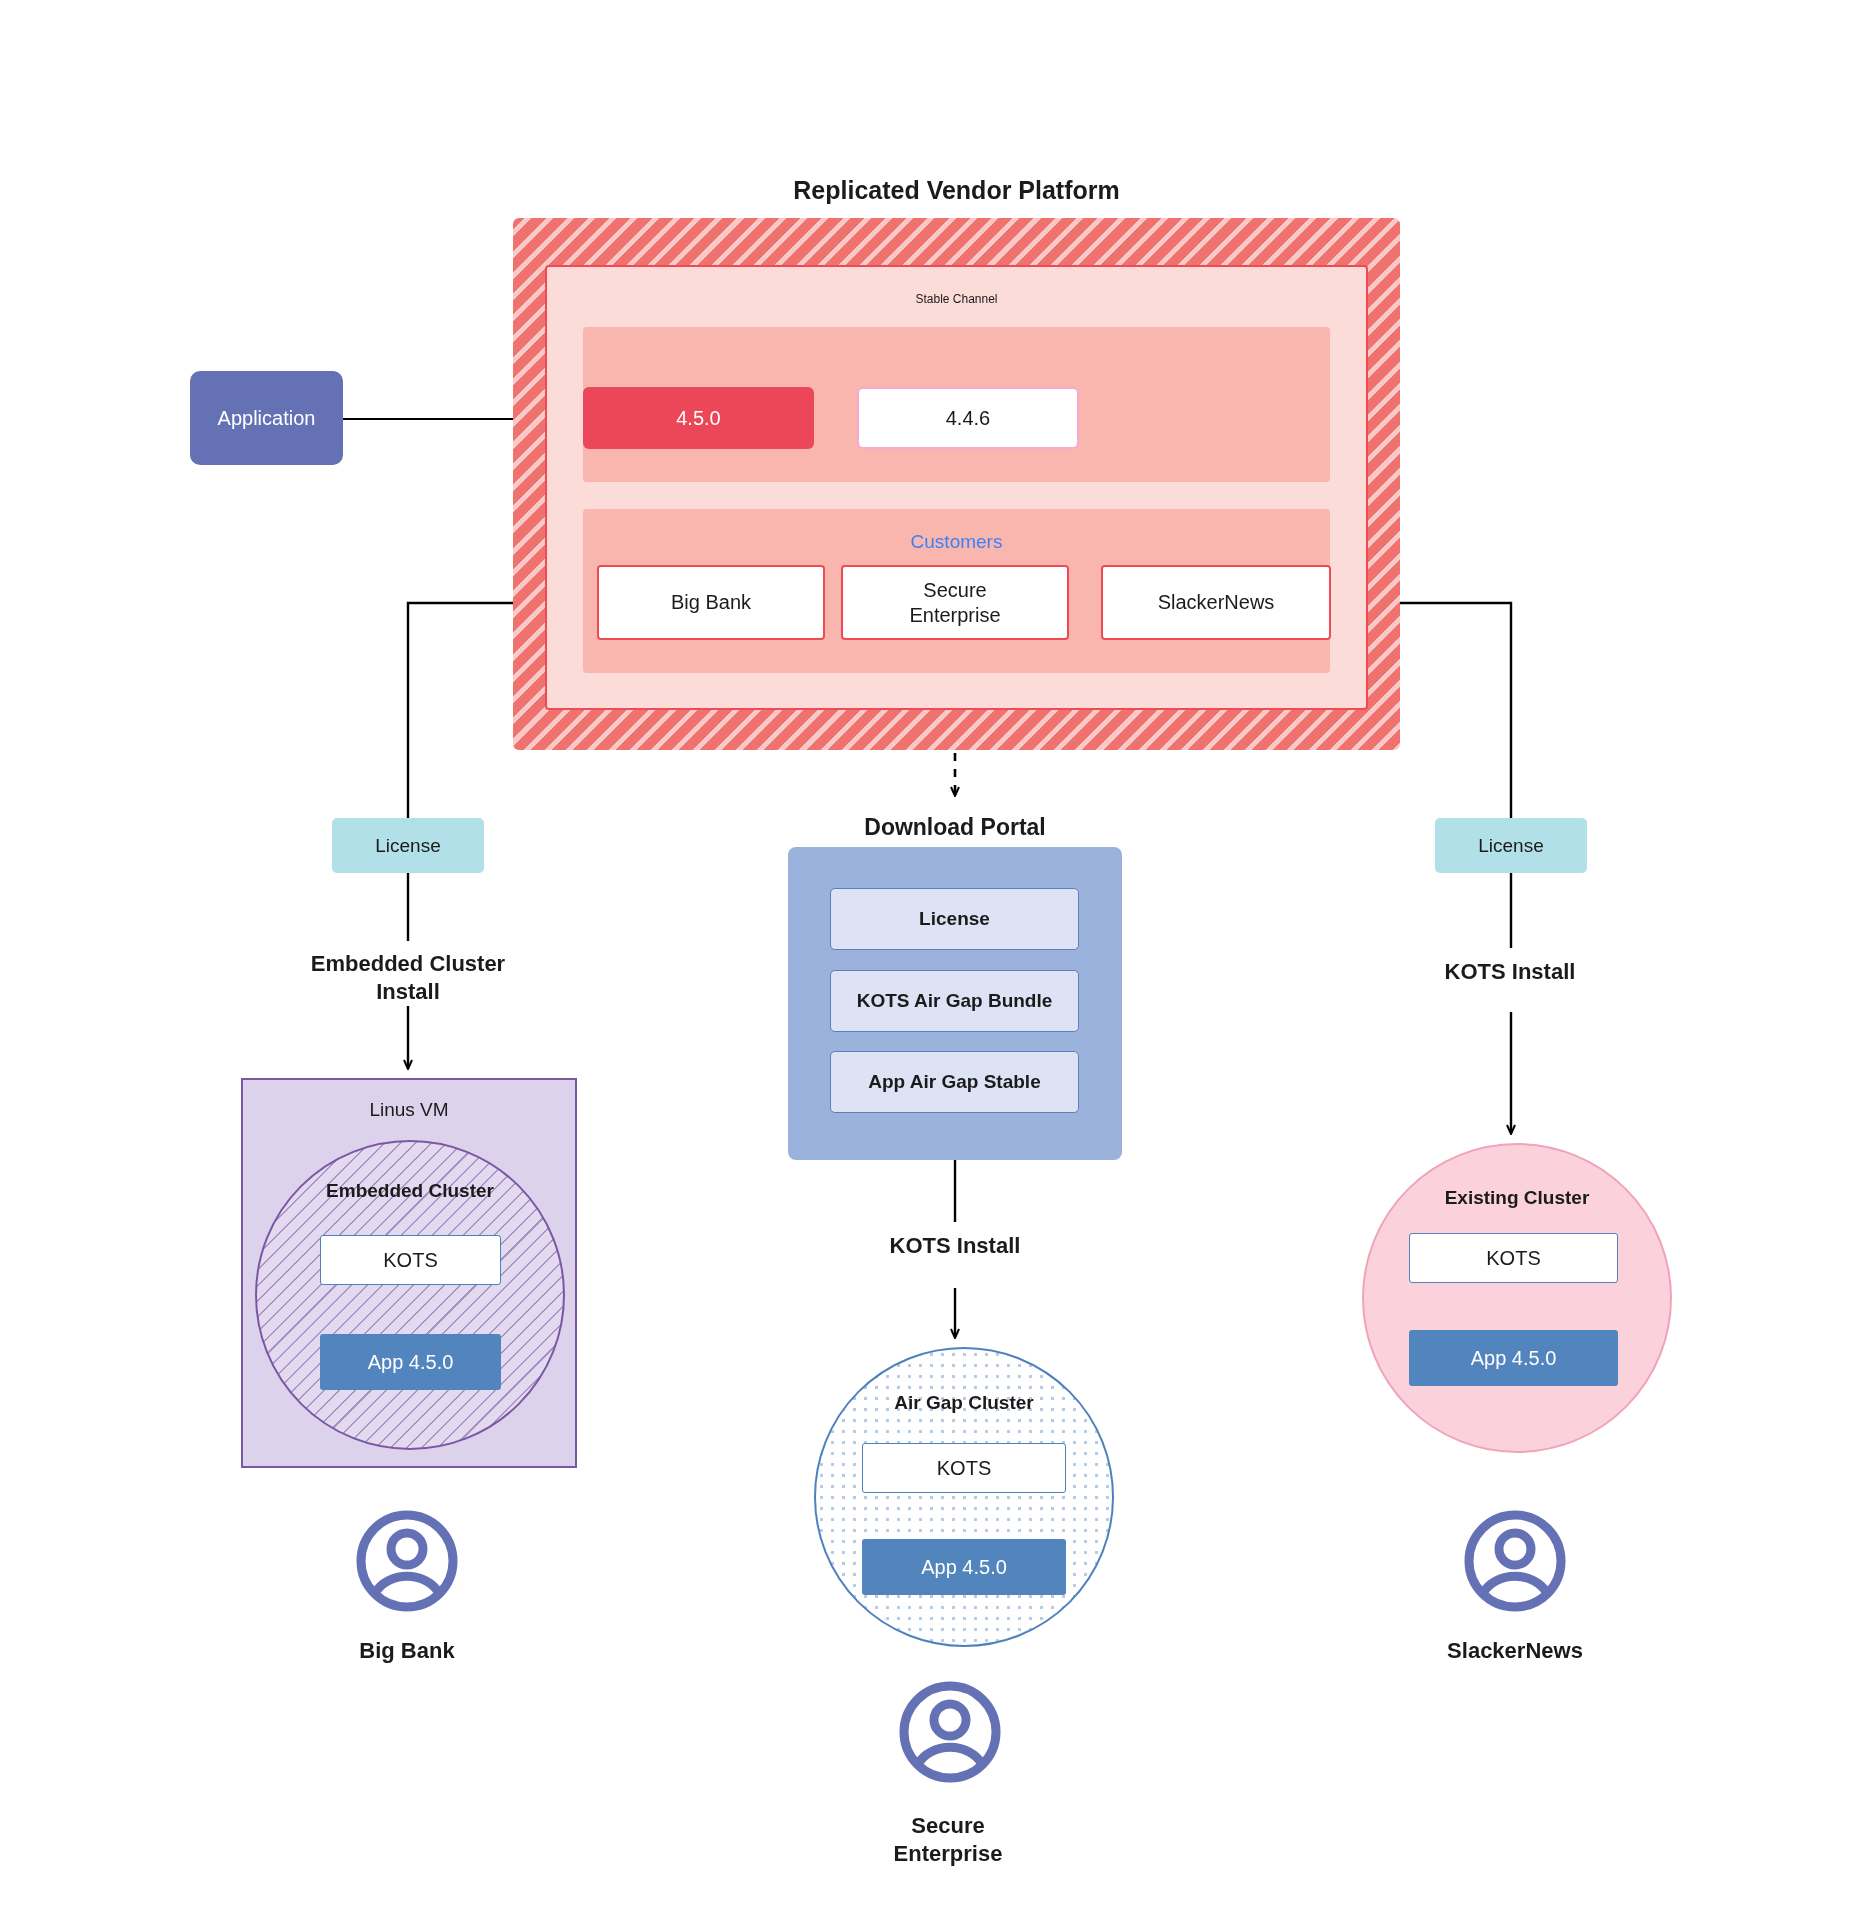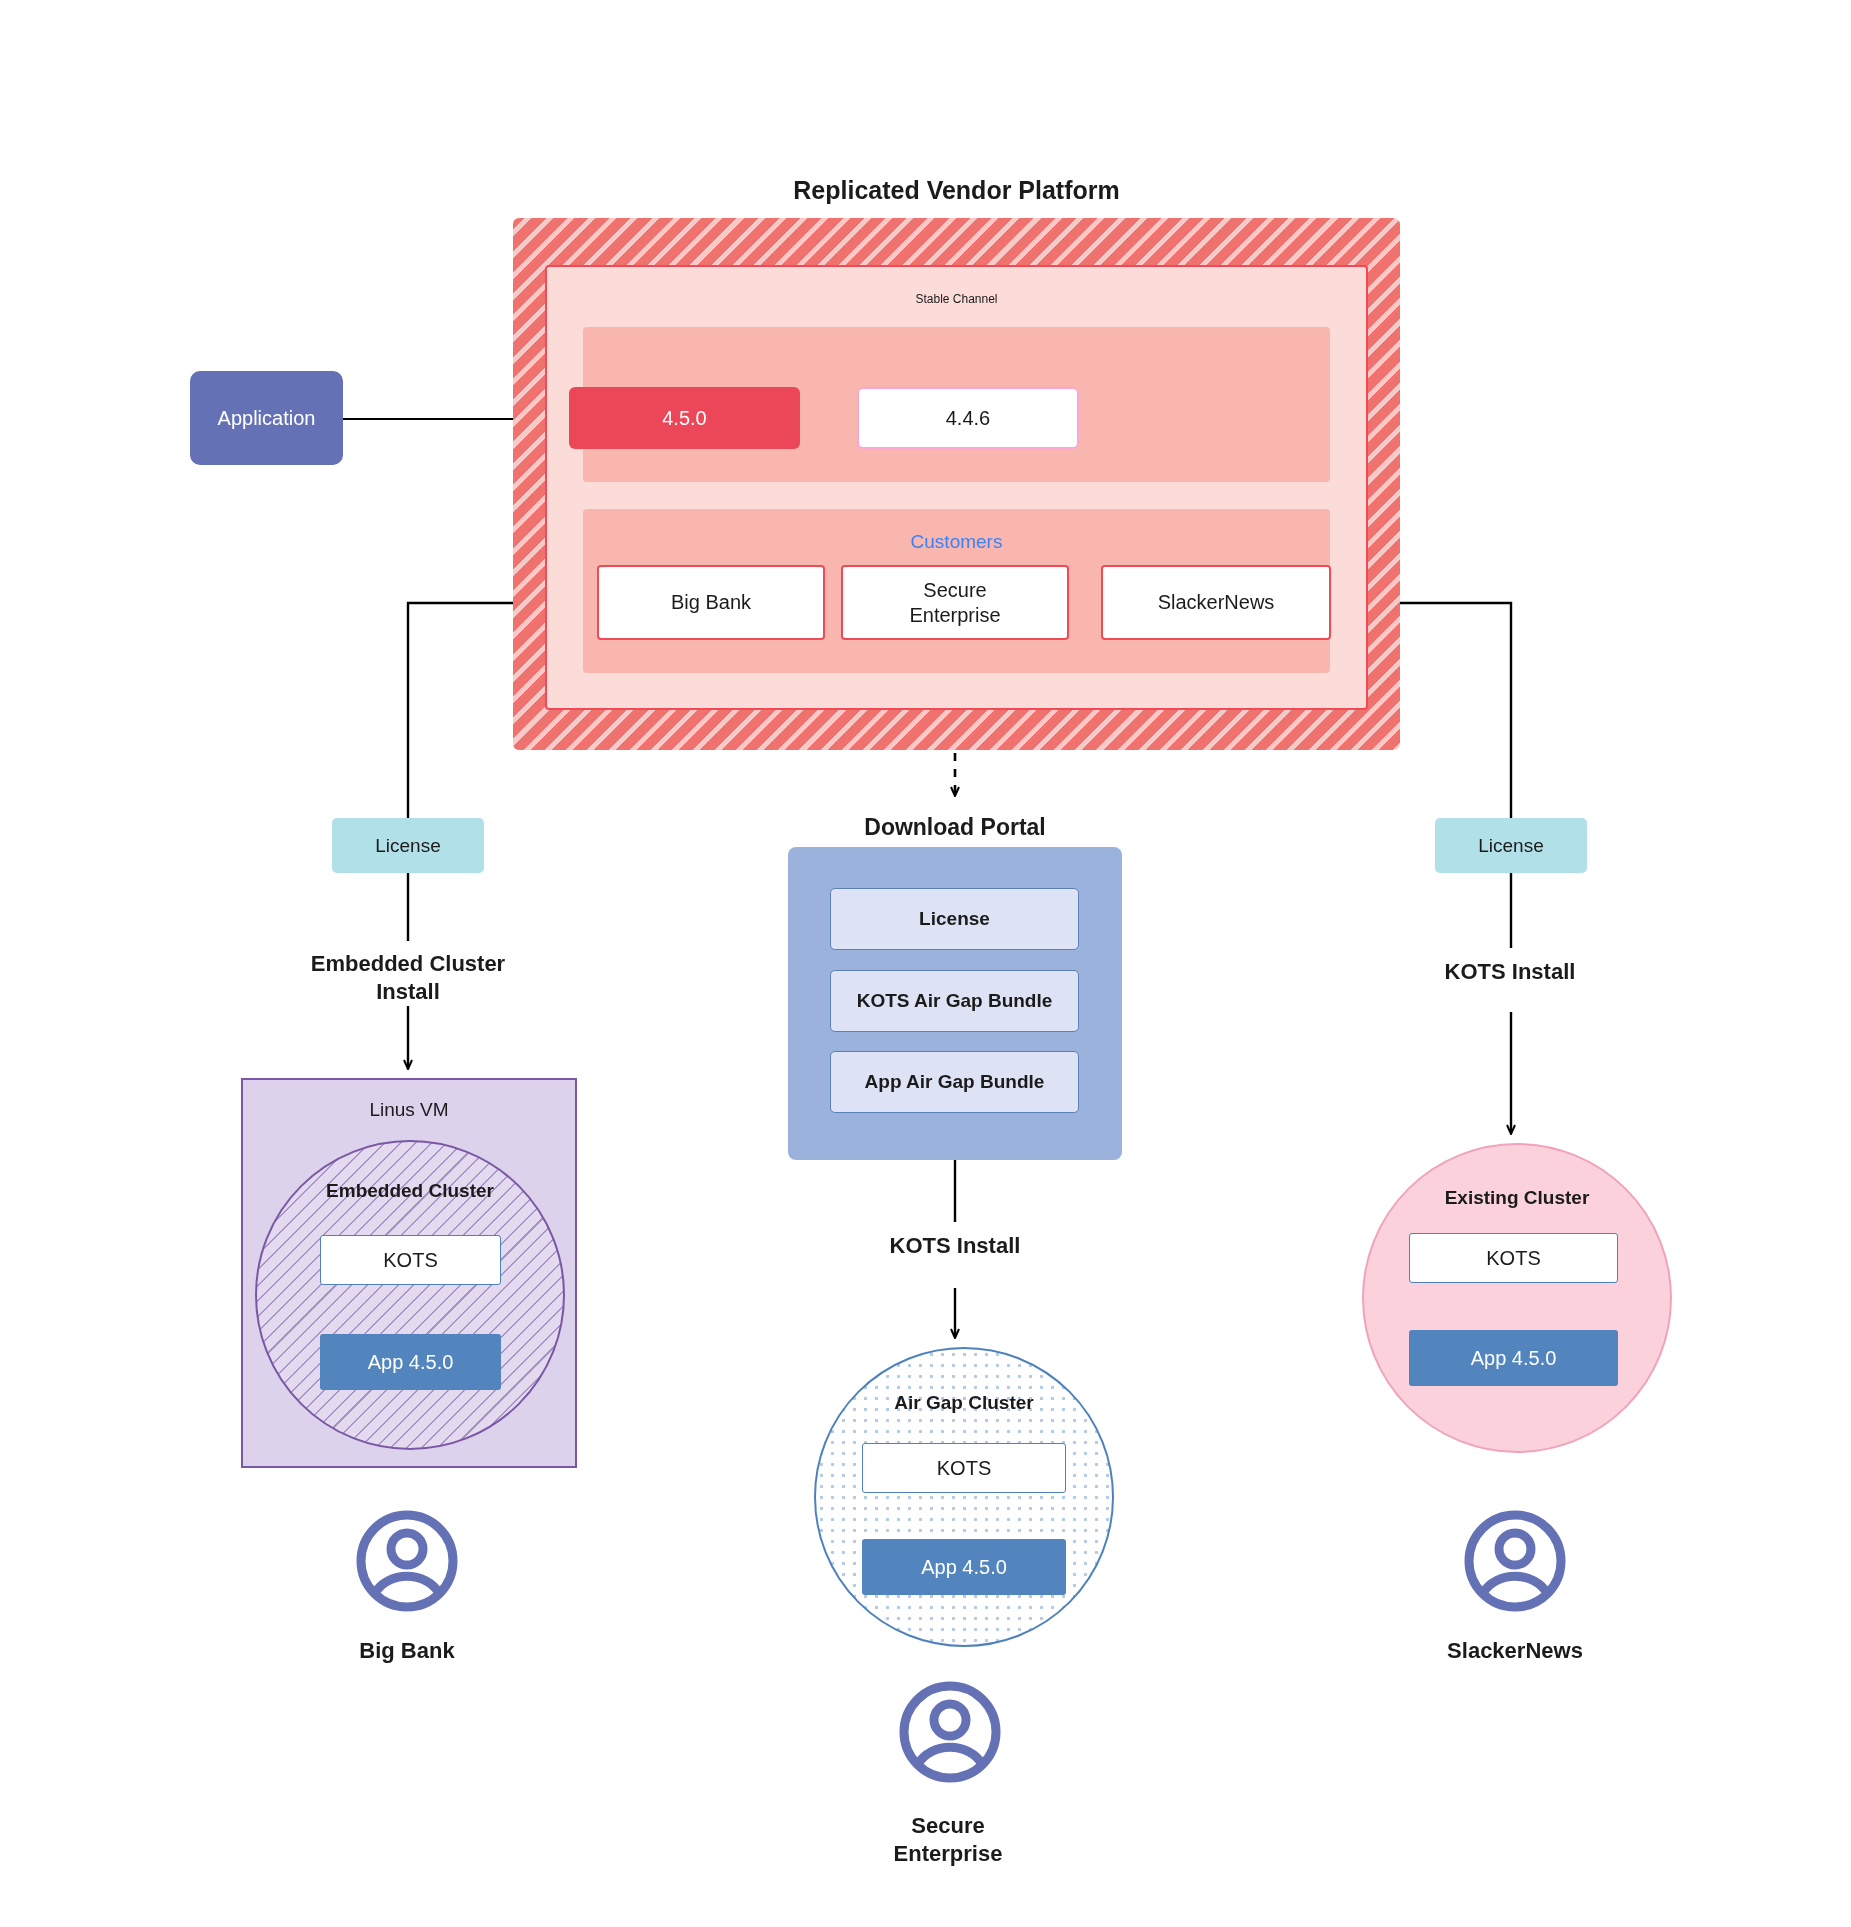--- a/index.html
+++ b/index.html
@@ -71,21 +71,21 @@
     font-size: 19px; font-weight: 400; color: #1b1b1b;
   }
   .release-box {
     position: absolute;
     top: 387px; height: 62px;
     border-radius: 6px;
     display: flex; align-items: center; justify-content: center;
     font-size: 20px;
   }
   #release-450 {
-    left: 569px; width: 231px;
+    left: 583px; width: 231px;
     background: #ec4758;
     color: #ffffff;
   }
   #release-446 {
     left: 857px; width: 222px;
     background: #ffffff;
     border: 2px solid #f9a8d4;
     color: #1b1b1b;
   }
 
@@ -336,21 +336,21 @@
 
   <div class="lbl" id="embedded-install-caption">Embedded Cluster
 Install</div>
   <div class="lbl" id="kots-install-right-caption">KOTS Install</div>
   <div class="lbl" id="kots-install-mid-caption">KOTS Install</div>
 
   <div class="lbl" id="download-portal-title">Download  Portal</div>
   <div class="abs" id="download-portal"></div>
   <div class="portal-item" id="portal-license">License</div>
   <div class="portal-item" id="portal-kots-bundle">KOTS Air Gap Bundle</div>
-  <div class="portal-item" id="portal-app-bundle">App Air Gap Bundle</div>
+  <div class="portal-item" id="portal-app-bundle">App Air Gap Stable</div>
 
   <div class="abs" id="linus-vm"></div>
   <div class="lbl" id="linus-vm-title">Linus VM</div>
   <div class="abs" id="embedded-cluster-circle"></div>
   <div class="lbl" id="embedded-cluster-title">Embedded Cluster</div>
   <div class="kots-box" id="kots-embedded">KOTS</div>
   <div class="app-box" id="app-embedded">App 4.5.0</div>
 
   <div class="abs" id="airgap-circle"></div>
   <div class="lbl" id="airgap-title">Air Gap Cluster</div>

